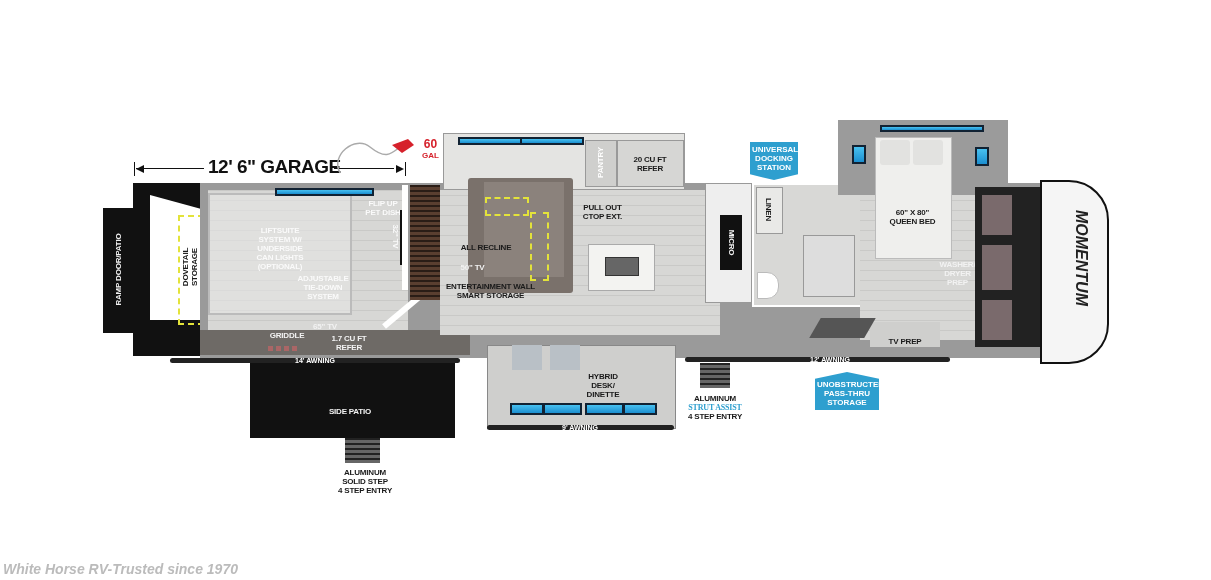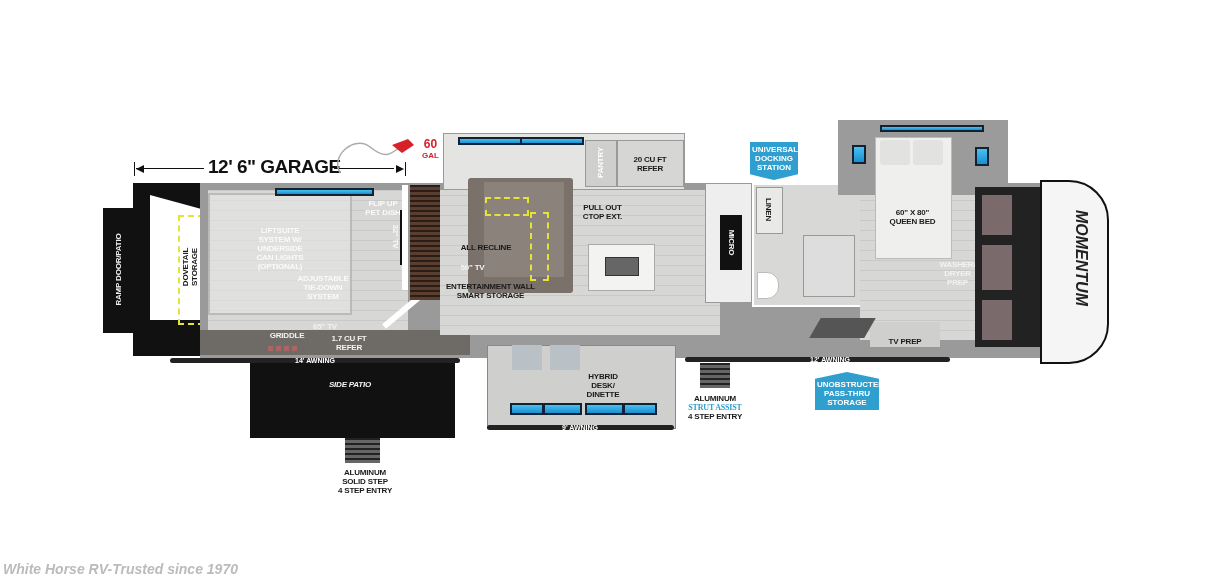--- a/index.html
+++ b/index.html
@@ -143,21 +143,21 @@
 <div class="abs" style="left:982px;top:300px;width:30px;height:40px;background:#7a6a6c;"></div>
 <div class="abs" style="left:1040px;top:180px;width:65px;height:180px;background:#f5f5f5;border:2px solid #111;border-radius:0 40px 40px 0;"></div>
 <div class="abs" style="left:1048px;top:240px;font-size:16px;font-weight:bold;font-style:italic;color:#222;transform:rotate(90deg);transform-origin:left top;left:1090px;top:210px;">MOMENTUM</div>
 
 <div class="awning" style="left:170px;top:358px;width:290px;"></div>
 <div class="awn-lbl" style="left:315px;top:357px;font-size:7px;">14' AWNING</div>
 <div class="awning" style="left:685px;top:357px;width:265px;"></div>
 <div class="awn-lbl" style="left:830px;top:356px;font-size:7px;">12' AWNING</div>
 
 <div class="abs dark" style="left:250px;top:363px;width:205px;height:75px;"></div>
-<div class="lbl light" style="left:310px;top:380px;width:80px;font-style:italic;">SIDE PATIO</div>
+<div class="lbl light" style="left:310px;top:407px;width:80px;">SIDE PATIO</div>
 <div class="abs" style="left:345px;top:438px;width:35px;height:25px;background:repeating-linear-gradient(0deg,#666 0 3px,#222 3px 5px);"></div>
 <div class="lbl" style="left:325px;top:468px;width:80px;">ALUMINUM
 SOLID STEP
 4 STEP ENTRY</div>
 
 <div class="abs" style="left:700px;top:363px;width:30px;height:25px;background:repeating-linear-gradient(0deg,#666 0 3px,#222 3px 5px);"></div>
 <div class="lbl" style="left:680px;top:394px;width:70px;">ALUMINUM</div>
 <div class="lbl" style="left:680px;top:403px;width:70px;color:#2e9fcf;font-family:Liberation Serif, serif;">STRUT ASSIST</div>
 <div class="lbl" style="left:680px;top:412px;width:70px;">4 STEP ENTRY</div>
 

